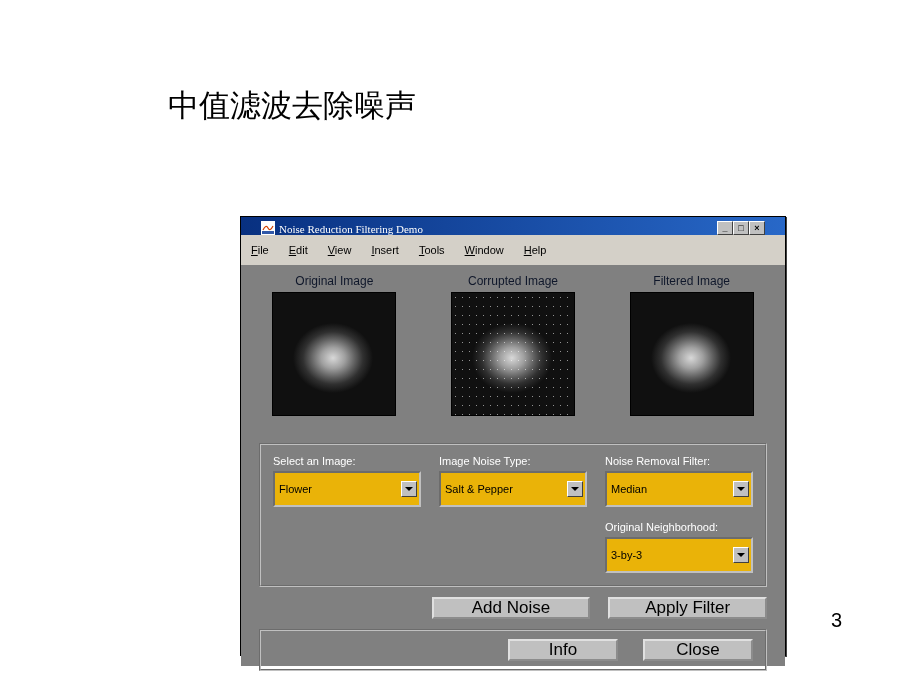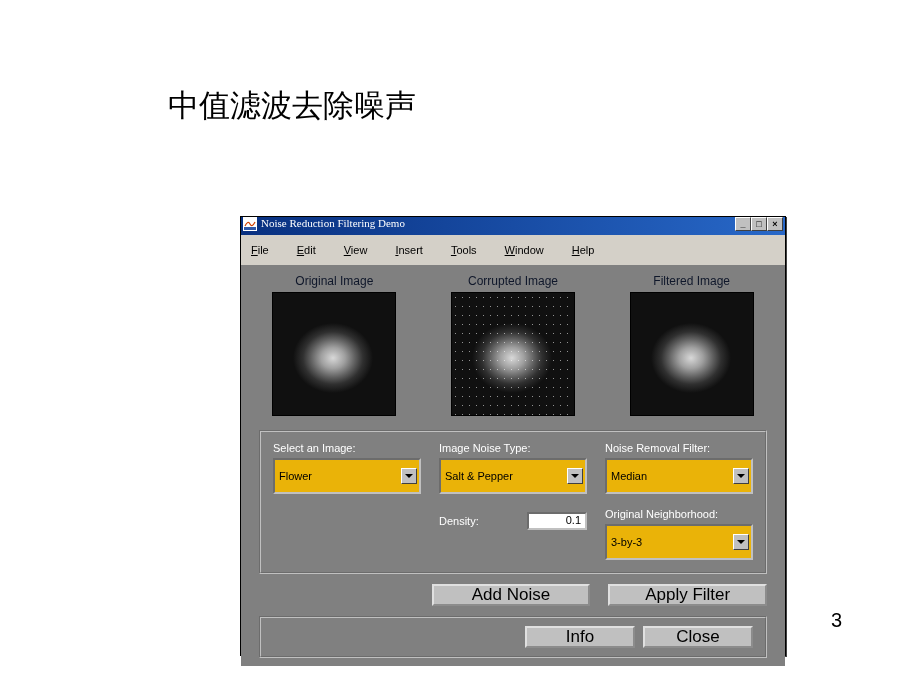--- a/index.html
+++ b/index.html
@@ -35,22 +35,22 @@
     width: 546px;
     height: 440px;
     border: 1px solid #000;
     background: #c0c0c0;
     box-shadow: 1px 1px 0 #404040;
   }
   .titlebar {
     height: 18px;
     background: linear-gradient(to right, #083080, #2868c8);
     display: flex;
-    align-items: flex-start;
-    padding: 0 2px;
+    align-items: flex-end;
+    padding: 0 20px;
     color: #fff;
     font-size: 11px;
     font-family: "SimSun", Tahoma;
   }
   .titlebar-icon {
     width: 14px; height: 14px;
     background: #fff;
     margin-right: 4px;
     display: flex; align-items: center; justify-content: center;
   }
@@ -67,21 +67,21 @@
     font-size: 9px; font-weight: bold;
     color: #000;
     font-family: Arial;
   }
   .menubar {
     height: 20px;
     background: #d4d0c8;
     display: flex;
     align-items: center;
     padding: 15px 4px;
-    gap: 16px;
+    gap: 8px;
     font-size: 11px;
     font-family: Tahoma, Arial;
     border-bottom: 1px solid #808080;
   }
   .menubar span { padding: 2px 6px; cursor: default; }
   .menubar span u { text-decoration: underline; }
   .client {
     background: #808080;
     height: calc(100% - 38px);
     padding: 8px 18px 10px 18px;
@@ -123,21 +123,21 @@
     position: absolute; inset: 0;
     background-image:
       radial-gradient(circle 0.6px, #fff 50%, transparent 50%),
       radial-gradient(circle 0.6px, #000 50%, transparent 50%),
       radial-gradient(circle 0.6px, #fff 50%, transparent 50%);
     background-size: 7px 9px, 11px 8px, 9px 12px;
     background-position: 0 0, 3px 4px, 6px 2px;
     opacity: 0.55;
   }
   .controls-panel {
-    margin-top: 14px;
+    margin-top: 27px;
     background: #808080;
     border: 2px groove #c0c0c0;
     padding: 10px 12px 12px 12px;
     display: flex;
     gap: 18px;
     font-size: 11px;
     color: #fff;
   }
   .ctrl-col { flex: 1; display: flex; flex-direction: column; }
   .ctrl-label { margin-bottom: 4px; color: #fff; }
@@ -197,21 +197,21 @@
     margin-top: 10px;
   }
   .action-row .spacer { flex: 1; }
   .action-row .win-button { flex: 1; }
   .bottom-panel {
     margin-top: 10px;
     border: 2px groove #c0c0c0;
     padding: 8px 12px;
     display: flex;
     justify-content: flex-end;
-    gap: 8px;
+    gap: 25px;
   }
   .bottom-panel .win-button { width: 110px; }
   .neighborhood-label { margin-top: 14px; margin-bottom: 4px; }
 </style>
 </head>
 <body>
 
 <div class="slide-title">中值滤波去除噪声</div>
 <div class="page-number">3</div>
 
@@ -273,24 +273,20 @@
           <span class="win-select-text">Flower</span>
           <span class="win-select-arrow"></span>
         </div>
       </div>
       <div class="ctrl-col">
         <div class="ctrl-label">Image Noise Type:</div>
         <div class="win-select">
           <span class="win-select-text">Salt &amp; Pepper</span>
           <span class="win-select-arrow"></span>
         </div>
-        <div class="density-row">
-          <span class="density-label">Density:</span>
-          <div class="density-input">0.1</div>
-        </div>
       </div>
       <div class="ctrl-col">
         <div class="ctrl-label">Noise Removal Filter:</div>
         <div class="win-select">
           <span class="win-select-text">Median</span>
           <span class="win-select-arrow"></span>
         </div>
         <div class="ctrl-label neighborhood-label">Original Neighborhood:</div>
         <div class="win-select">
           <span class="win-select-text">3-by-3</span>

